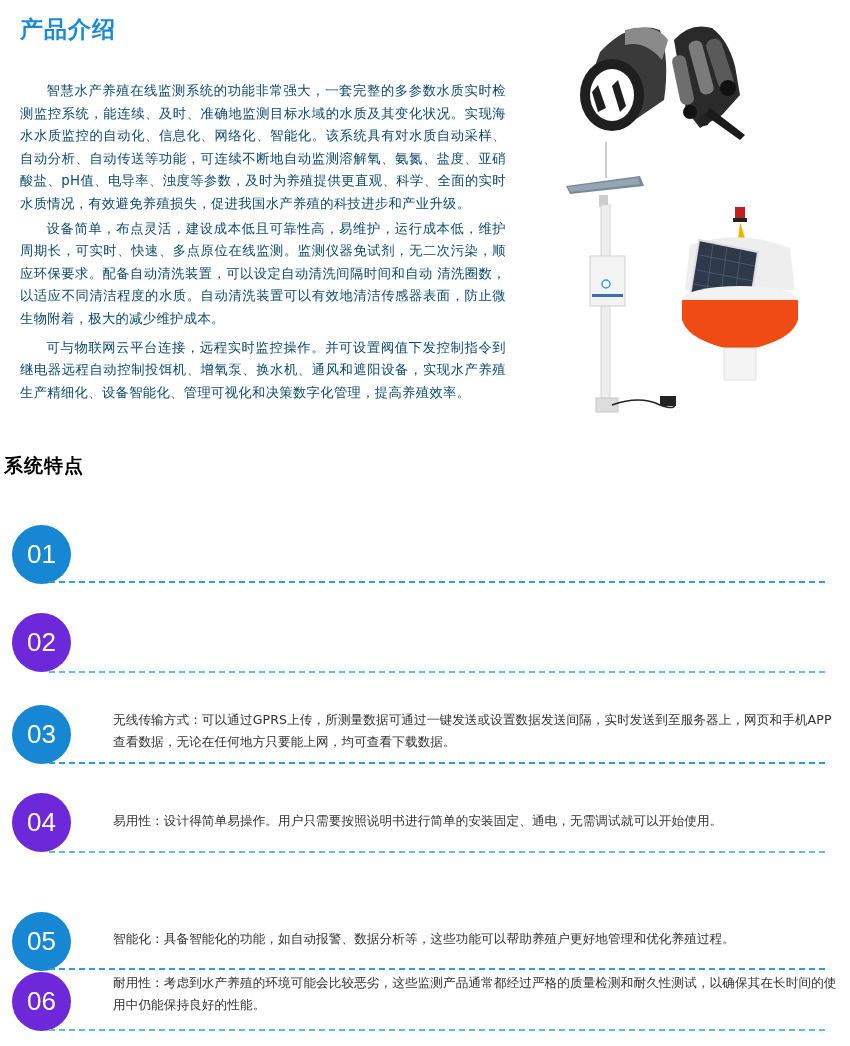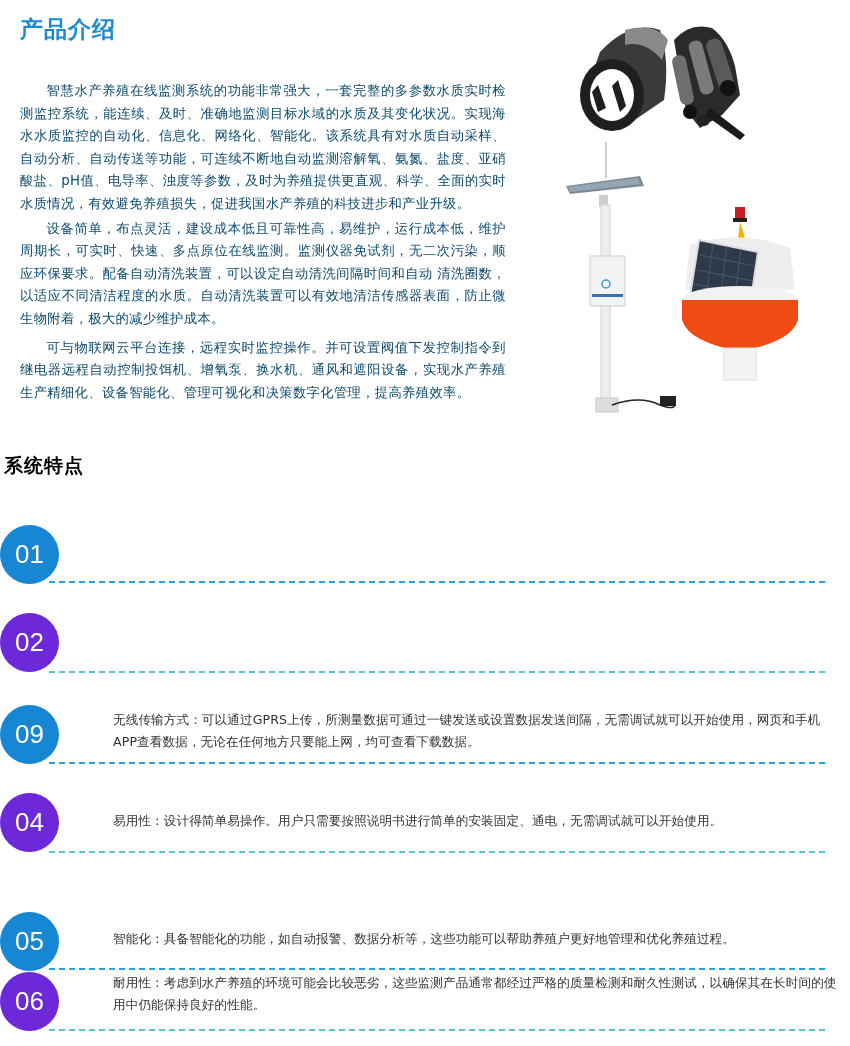--- a/index.html
+++ b/index.html
@@ -22,21 +22,21 @@
   .product-images { position: absolute; left: 540px; top: 10px; width: 310px; height: 420px; }
 
   .title-sub {
     position: absolute; left: 4px; top: 453px;
     font-size: 19px; font-weight: bold; color: #000000; letter-spacing: 1px;
   }
 
   .features { position: absolute; left: 0; top: 0; width: 850px; }
   .feature { position: absolute; left: 0; width: 850px; height: 90px; }
   .circle {
-    position: absolute; left: 0; width: 59px; height: 59px; border-radius: 50%;
+    position: absolute; left: 12px; width: 59px; height: 59px; border-radius: 50%;
     display: flex; align-items: center; justify-content: center;
     font-family: "Liberation Sans", sans-serif; font-size: 26px; color: #ffffff;
   }
   .circle.blue { background: #1787d4; }
   .circle.teal { background: #6d28d9; }
   .ftext {
     position: absolute; left: 113px; width: 726px;
     font-size: 12.6px; line-height: 22px; color: #333333; letter-spacing: 0.1px;
   }
   .dash {
@@ -122,22 +122,22 @@
     <div class="circle blue" style="top:525px;">01</div>
     <div class="dash" style="top:581px;"></div>
   </div>
 
   <div class="feature" style="top:0;">
     <div class="circle teal" style="top:613px;">02</div>
     <div class="dash teal" style="top:671px;"></div>
   </div>
 
   <div class="feature" style="top:0;">
-    <div class="circle blue" style="top:705px;">09</div>
-    <div class="ftext" style="top:709px;">无线传输方式：可以通过GPRS上传，所测量数据可通过一键发送或设置数据发送间隔，无需调试就可以开始使用，网页和手机APP查看数据，无论在任何地方只要能上网，均可查看下载数据。</div>
+    <div class="circle blue" style="top:705px;">03</div>
+    <div class="ftext" style="top:709px;">无线传输方式：可以通过GPRS上传，所测量数据可通过一键发送或设置数据发送间隔，实时发送到至服务器上，网页和手机APP查看数据，无论在任何地方只要能上网，均可查看下载数据。</div>
     <div class="dash" style="top:762px;"></div>
   </div>
 
   <div class="feature" style="top:0;">
     <div class="circle teal" style="top:793px;">04</div>
     <div class="ftext" style="top:810px;">易用性：设计得简单易操作。用户只需要按照说明书进行简单的安装固定、通电，无需调试就可以开始使用。</div>
     <div class="dash teal" style="top:851px;"></div>
   </div>
 
   <div class="feature" style="top:0;margin-top:28px;">

